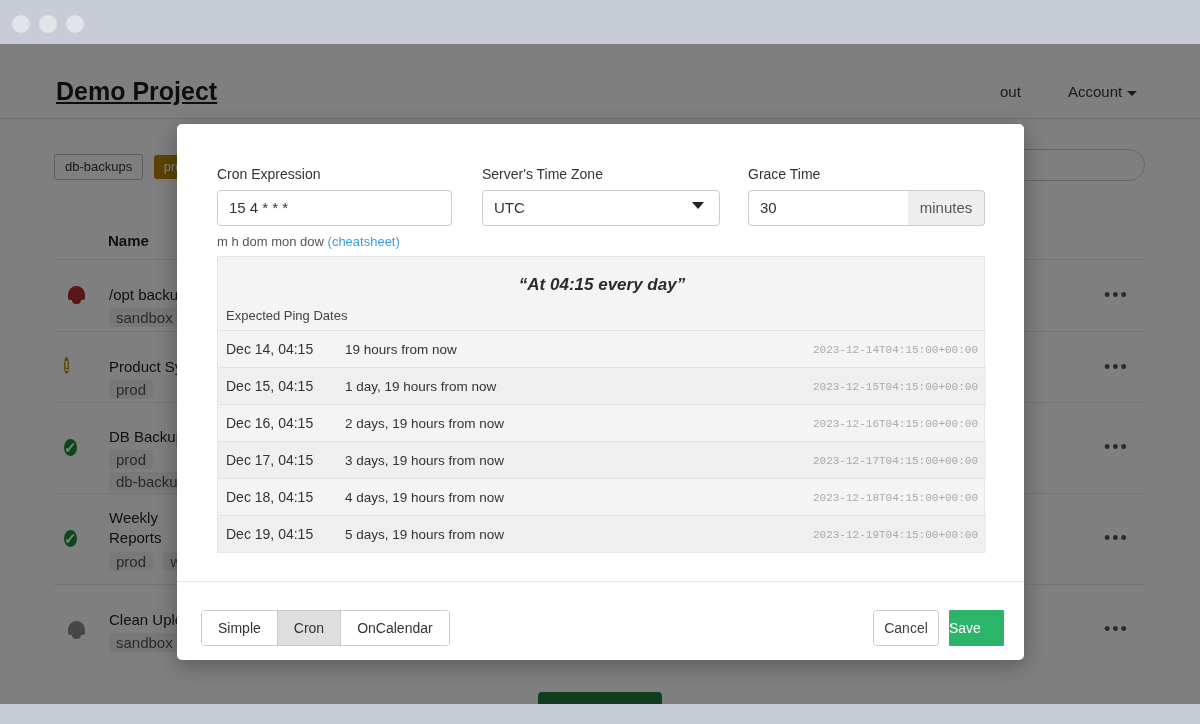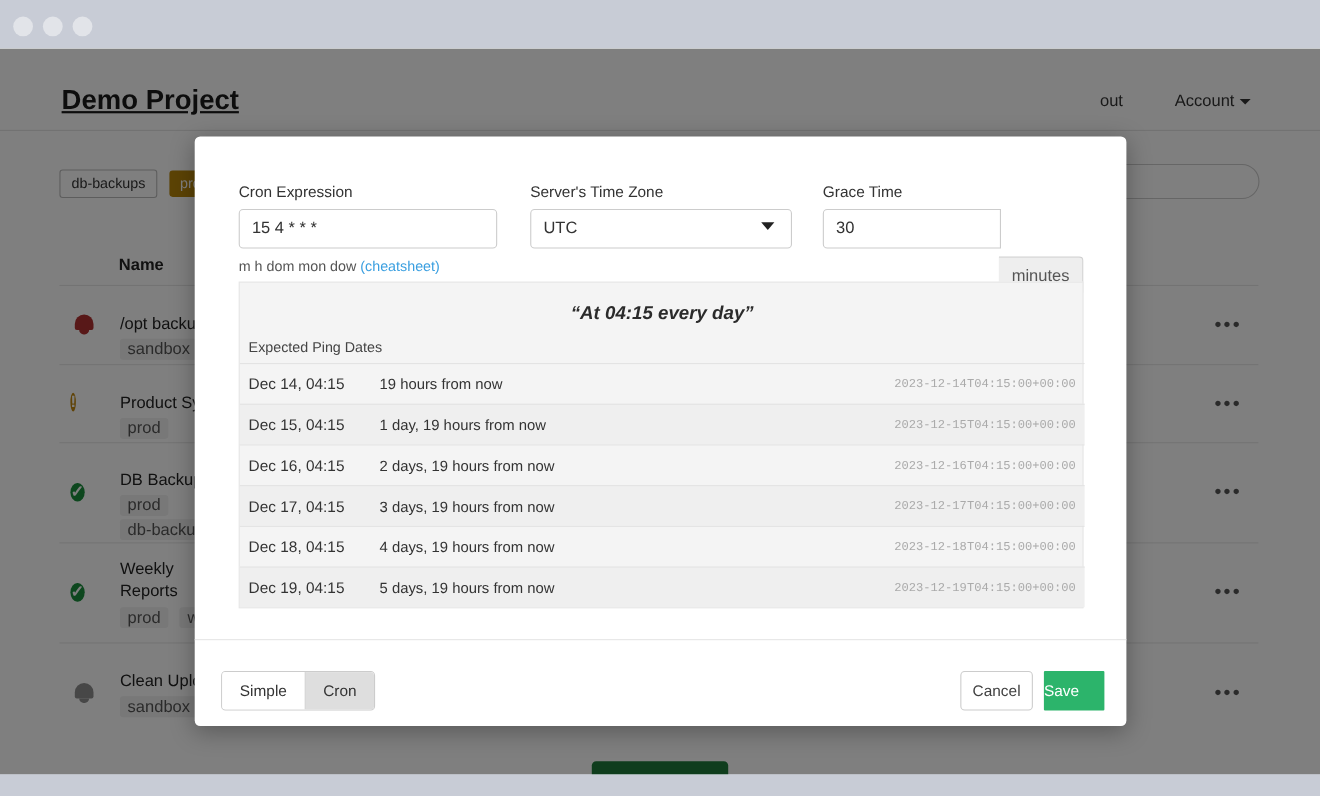--- a/index.html
+++ b/index.html
@@ -237,21 +237,21 @@
     left: 571px; top: 66px; width: 162px;
     border-radius: 4px 0 0 4px;
   }
   #grace-unit {
     position: absolute; left: 731px; top: 66px;
     width: 77px; height: 36px;
     border: 1px solid #ccc; border-left: none;
     border-radius: 0 4px 4px 0;
     background: #eeeeee;
     font-size: 15px; color: #555;
-    line-height: 34px; text-align: center; margin-top: 43px;
+    line-height: 34px; text-align: center;
   }
 
   
   #preview-panel {
     position: absolute; left: 40px; top: 132px;
     width: 768px; height: 297px;
     background: #f4f4f4;
     border: 1px solid #e6e6e6;
   }
   #schedule-desc {
@@ -488,20 +488,21 @@
             <span class="ping-iso">2023-12-19T04:15:00+00:00</span>
           </div>
         </div>
       </div>
     </div>
 
     <div id="modal-footer">
       <div id="schedule-type-group">
         <div class="type-btn">Simple</div>
         <div class="type-btn active">Cron</div>
+        <div class="type-btn">OnCalendar</div>
       </div>
       <div id="cancel-button">Cancel</div>
       <div id="save-button">Save</div>
     </div>
   </div>
 
 </div>
 
 <div id="bottom-strip"></div>
 

